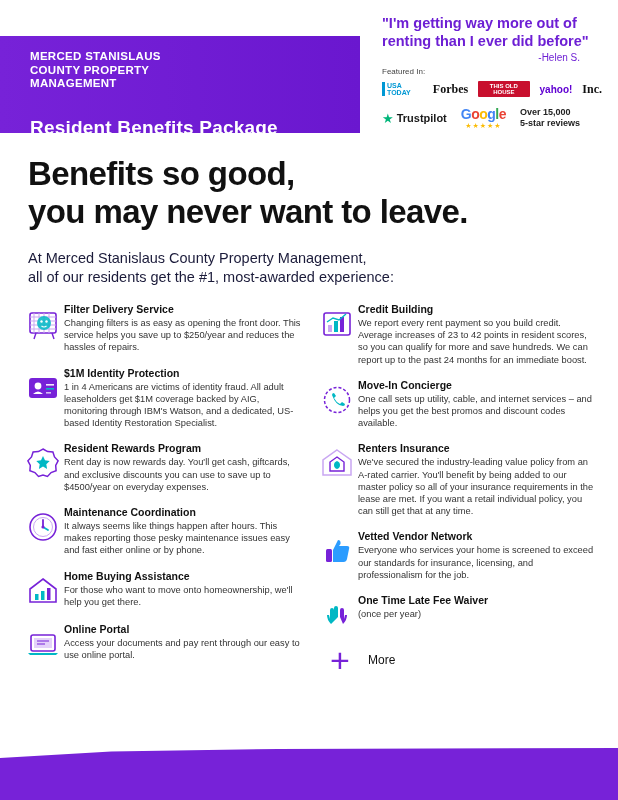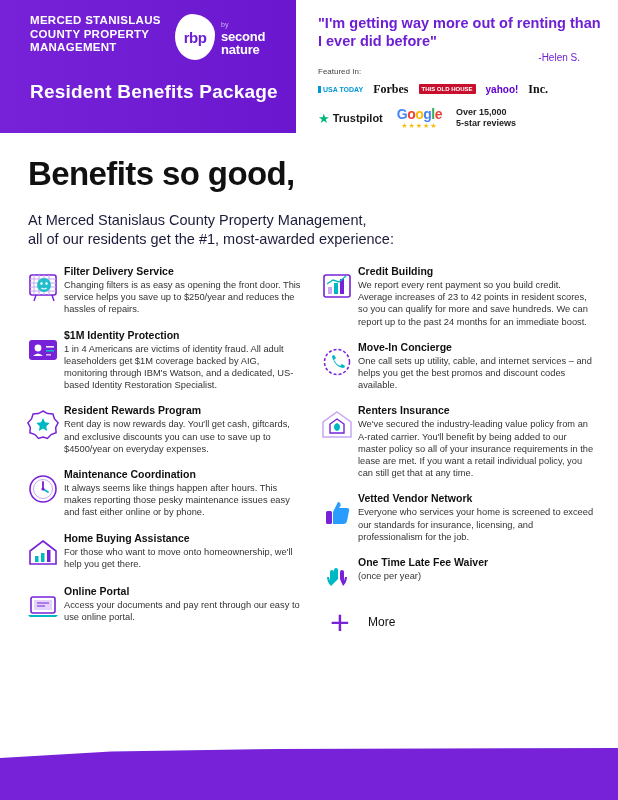--- a/index.html
+++ b/index.html
@@ -13,27 +13,28 @@
   }
 
   
   .header {
     position: relative;
     height: 133px;
     background: #ffffff;
     display: flex;
   }
   .header-left {
-    width: 296px;
+    width: 360px;
     background: #6d1fd4;
     background: linear-gradient(90deg,#7722d8 0%, #6a17cf 100%);
     position: relative;
     border-bottom-right-radius: 0px;
     padding: 14px 0 0 30px;
     color: #fff;
+    margin-top: 36px;
   }
   .company-name {
     font-weight: bold;
     font-size: 11.5px;
     line-height: 13.5px;
     letter-spacing: .3px;
     text-transform: uppercase;
     width: 140px;
   }
   .rbp-logo {
@@ -212,30 +213,20 @@
     opacity:1;
   }
   svg { display:block; }
 </style>
 </head>
 <body>
 
 <div class="header">
   <div class="header-left">
     <div class="company-name">MERCED STANISLAUS COUNTY PROPERTY MANAGEMENT</div>
-    <div class="rbp-logo">
-      <div class="rbp-badge">
-        <div class="blob"></div>
-        <div class="txt">rbp</div>
-      </div>
-      <div class="by-second-nature">
-        <span class="by">by</span>
-        <span class="sn">second nature</span>
-      </div>
-    </div>
     <div class="rbp-title">Resident Benefits Package</div>
   </div>
 
   <div class="header-right">
     <div class="quote">"I'm getting way more out of renting than I ever did before"</div>
     <div class="quote-author">-Helen S.</div>
     <div class="featured-label">Featured In:</div>
     <div class="logos-row">
       <span class="lg-usatoday">USA TODAY</span>
       <span class="lg-forbes">Forbes</span>
@@ -258,20 +249,21 @@
         <div>Over 15,000</div>
         <div>5-star reviews</div>
       </div>
     </div>
   </div>
 </div>
 
 <div class="headline">
   <h1>
     <span>Benefits so good,</span><br>
+    <span>you may never want to leave.</span>
   </h1>
 </div>
 <div class="subhead">
   <div>At Merced Stanislaus County Property Management,</div>
   <div>all of our residents get the #1, most-awarded experience:</div>
 </div>
 
 <div class="columns">
 
   <div class="col">

